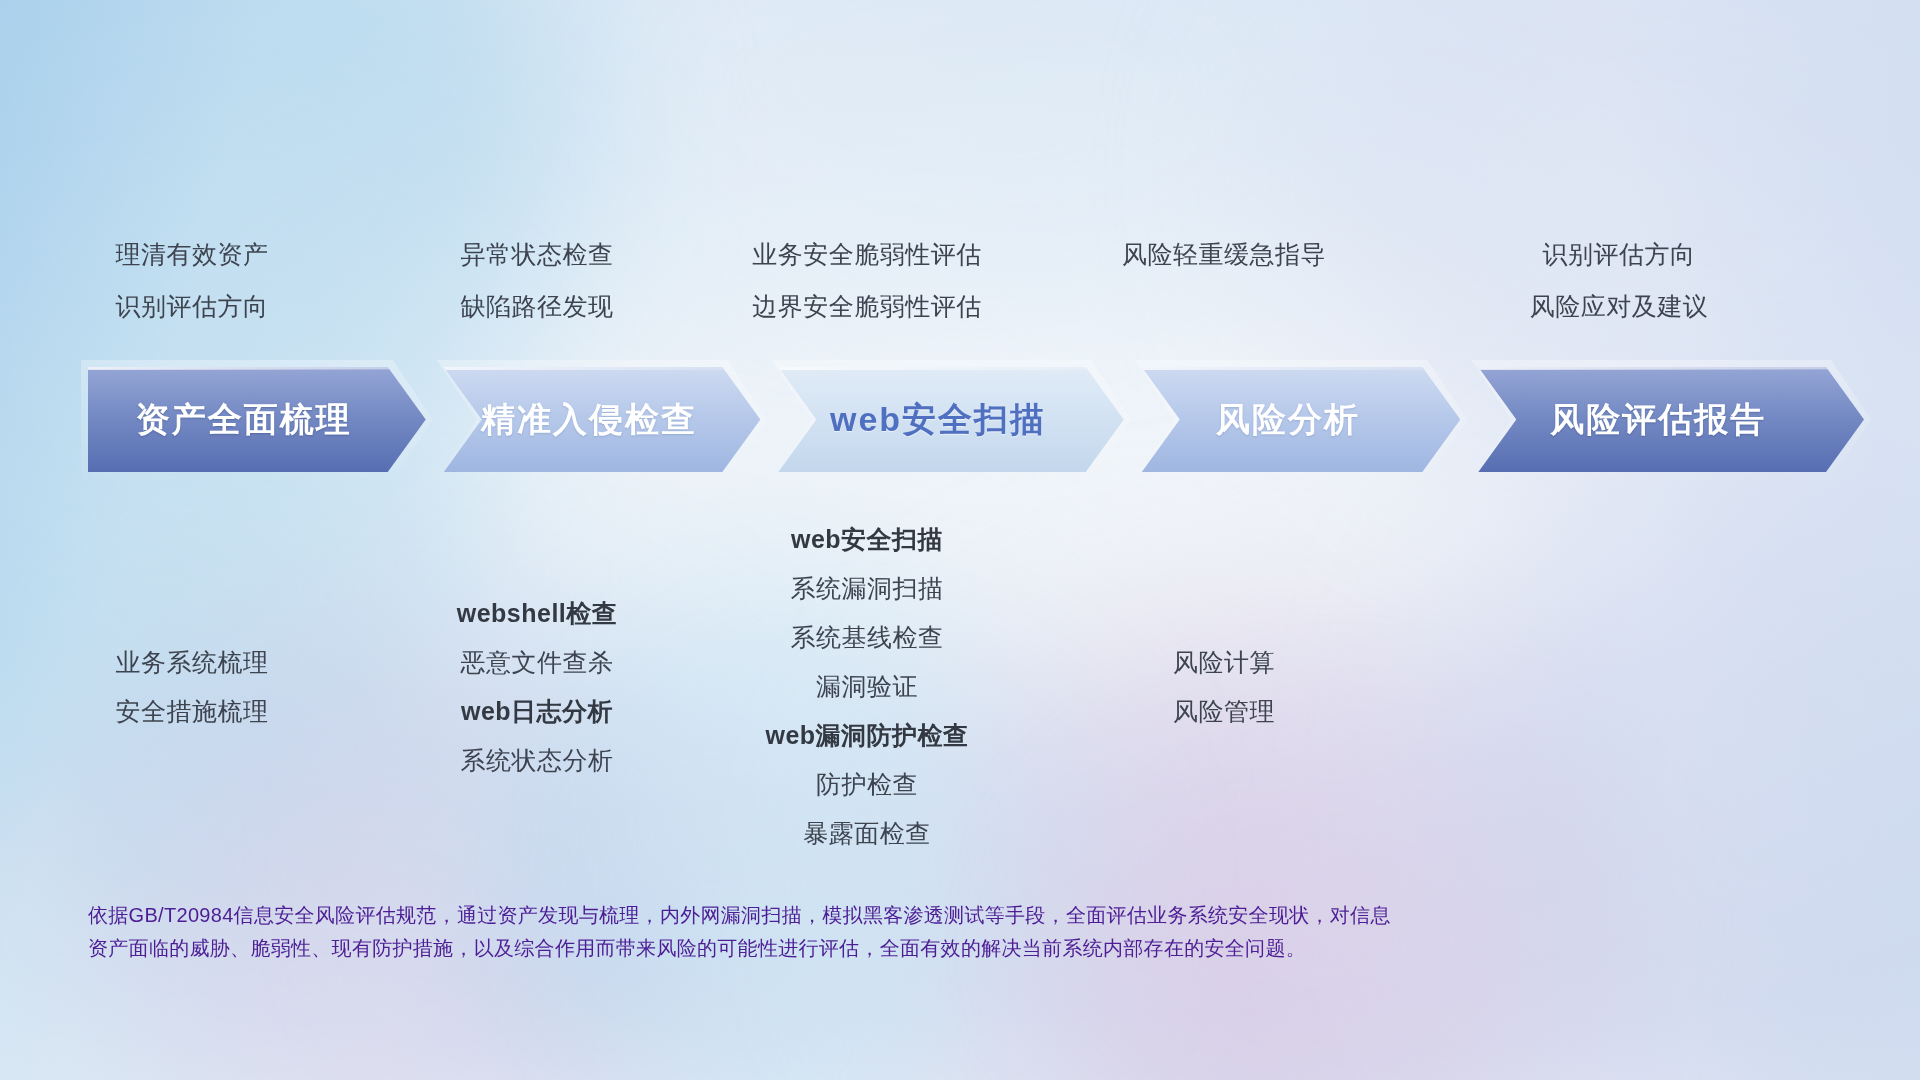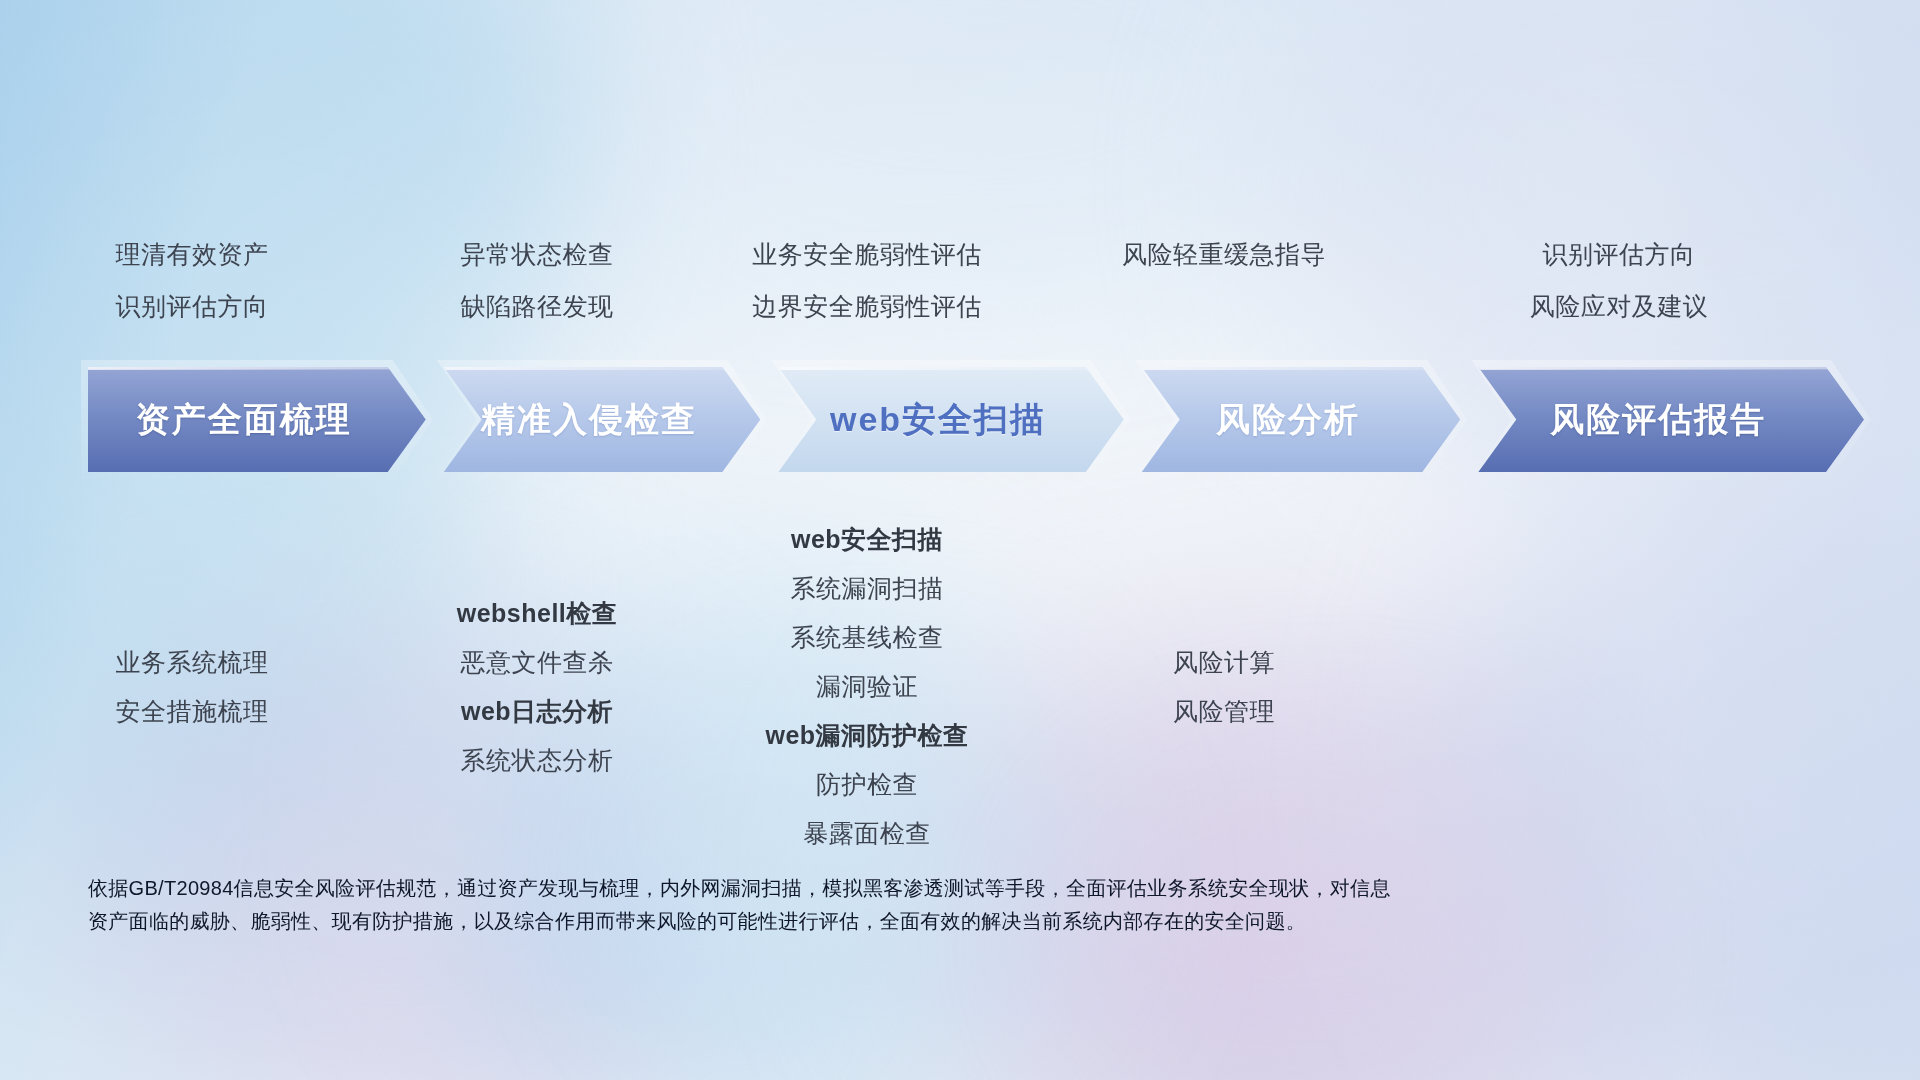--- a/index.html
+++ b/index.html
@@ -102,22 +102,22 @@
 
   
   #bottom-row{top:515px;align-items:center;}
   .bot-item{
     font-size:25px;color:#3d4450;line-height:49px;white-space:nowrap;letter-spacing:.5px;
   }
   .bot-item.bold{font-weight:bold;color:#333942;}
 
   
   #footer{
-    position:absolute;left:88px;top:872px;width:1430px;
-    font-size:20px;line-height:33px;color:#0f172a;letter-spacing:.3px;
+    position:absolute;left:88px;top:899px;width:1430px;
+    font-size:20px;line-height:33px;color:#4c1d95;letter-spacing:.3px;
   }
   #footer p{margin:0;}
 </style>
 </head>
 <body>
 
 <div id="bg">
   <div id="bg-base"></div>
   <div class="bl b8"></div>
   <div class="bl b1"></div>

